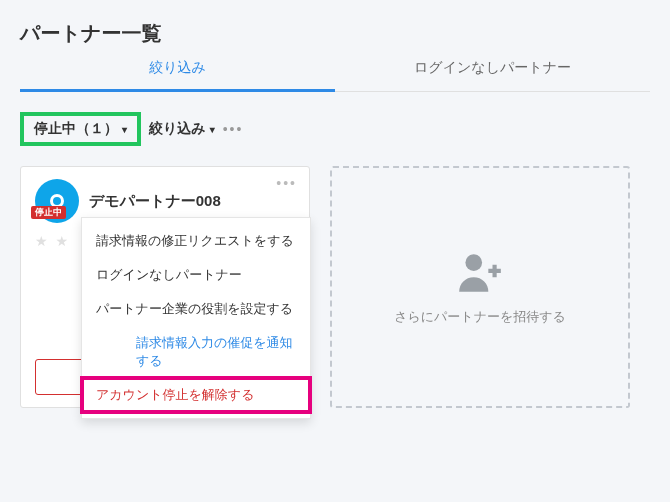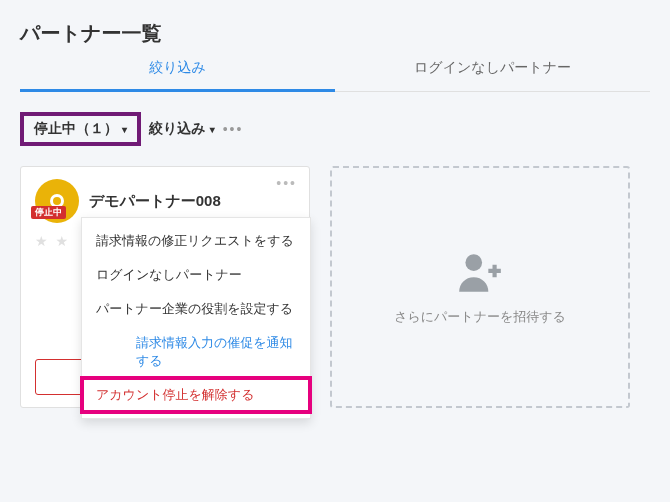--- a/index.html
+++ b/index.html
@@ -33,21 +33,21 @@
       border-bottom: 3px solid #2e8ae6;
       margin-bottom: -1px;
     }
     .filters {
       display: flex;
       align-items: center;
       gap: 8px;
       margin-bottom: 20px;
     }
     .highlight-box {
-      border: 4px solid #701a75;
+      border: 4px solid #22c55e;
       padding: 4px 10px;
       display: flex;
       align-items: center;
       gap: 4px;
     }
     .filter-item {
       font-size: 14px;
       font-weight: bold;
       display: flex;
       align-items: center;
@@ -80,21 +80,21 @@
       display: flex;
       align-items: center;
       gap: 10px;
       margin-bottom: 10px;
     }
     .avatar {
       position: relative;
       width: 44px;
       height: 44px;
       border-radius: 50%;
-      background: #eab308;
+      background: #0ea5e9;
       flex-shrink: 0;
     }
     .avatar-inner {
       position: absolute;
       top: 50%; left: 50%;
       width: 14px; height: 14px;
       border: 3px solid #fff;
       border-radius: 50%;
       transform: translate(-50%, -50%);
     }

